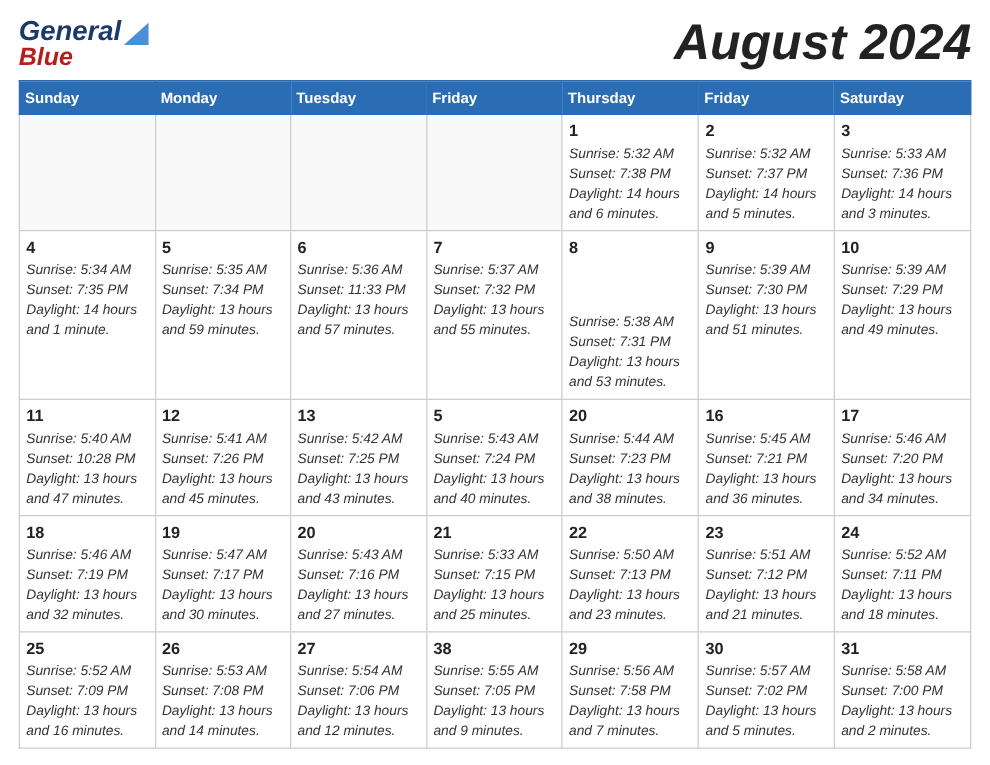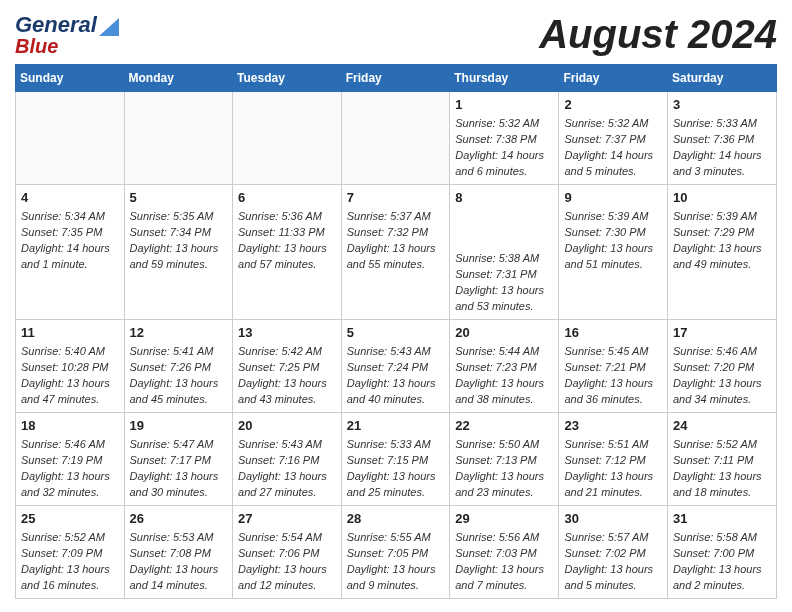--- a/index.html
+++ b/index.html
@@ -313,30 +313,30 @@
 and 14 minutes.</div>
         </td>
         <td>
           <span class="day-num">27</span>
           <div class="day-info" style="white-space: pre-line;">Sunrise: 5:54 AM
 Sunset: 7:06 PM
 Daylight: 13 hours
 and 12 minutes.</div>
         </td>
         <td>
-          <span class="day-num">28</span>
+          <span class="day-num">38</span>
           <div class="day-info" style="white-space: pre-line;">Sunrise: 5:55 AM
 Sunset: 7:05 PM
 Daylight: 13 hours
 and 9 minutes.</div>
         </td>
         <td>
           <span class="day-num">29</span>
           <div class="day-info" style="white-space: pre-line;">Sunrise: 5:56 AM
-Sunset: 7:03 PM
+Sunset: 7:58 PM
 Daylight: 13 hours
 and 7 minutes.</div>
         </td>
         <td>
           <span class="day-num">30</span>
           <div class="day-info" style="white-space: pre-line;">Sunrise: 5:57 AM
 Sunset: 7:02 PM
 Daylight: 13 hours
 and 5 minutes.</div>
         </td>

